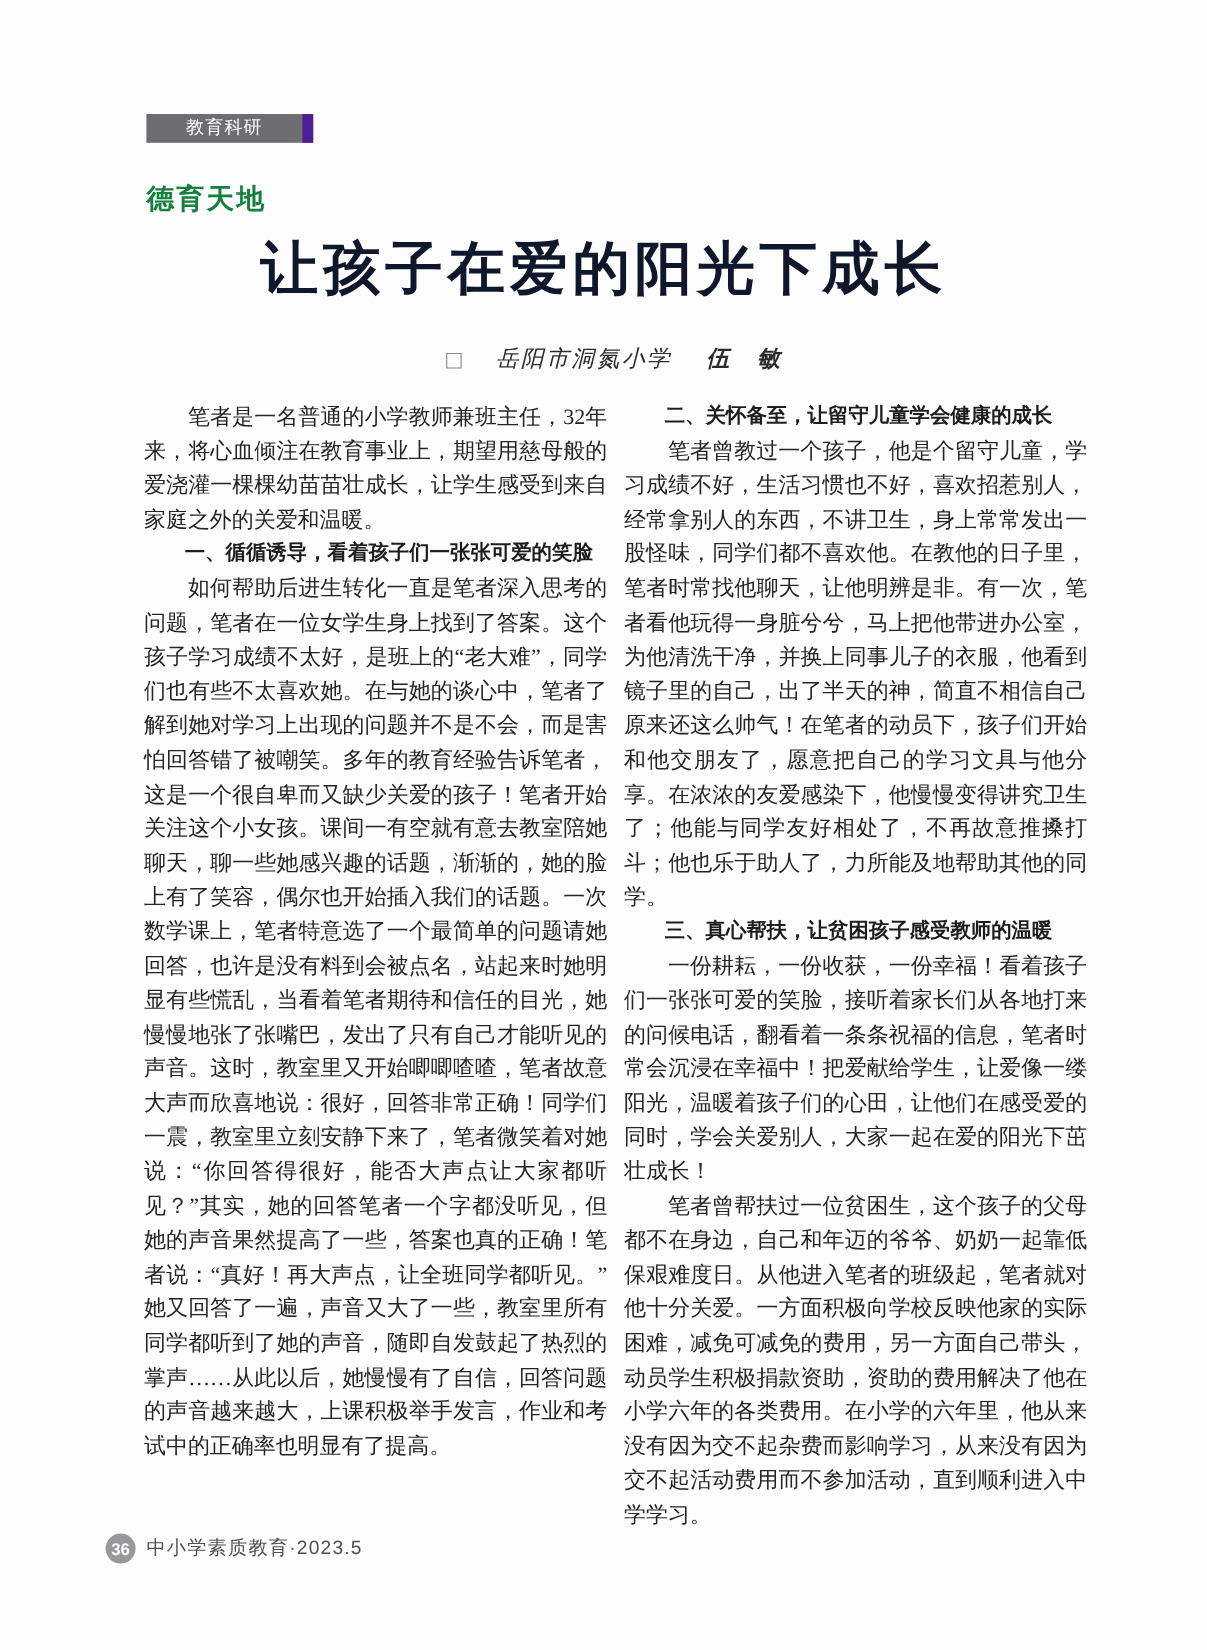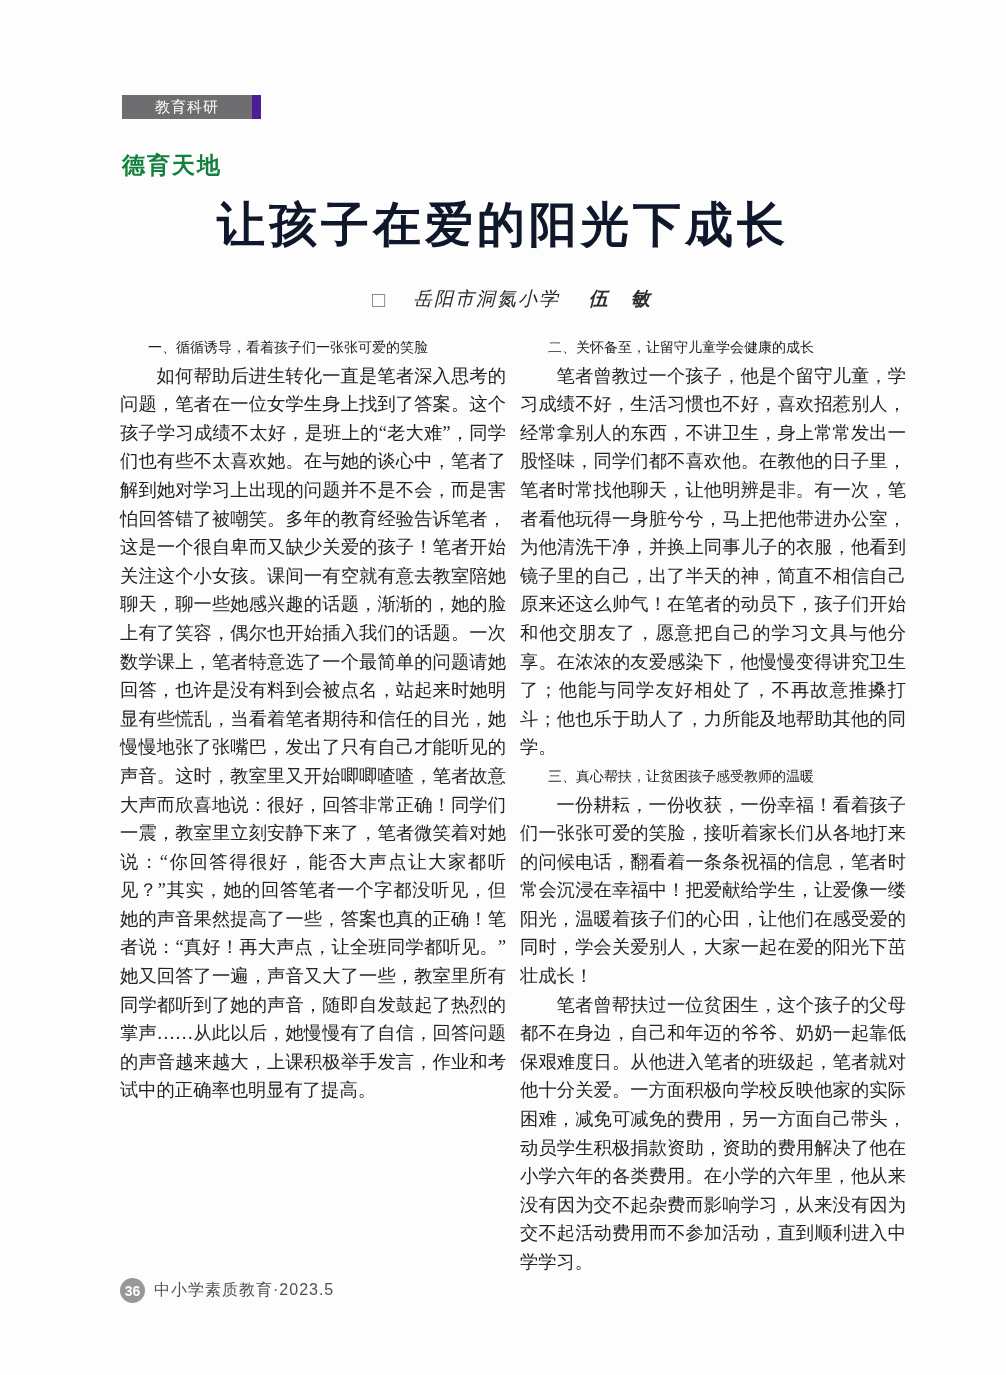--- a/index.html
+++ b/index.html
@@ -102,23 +102,23 @@
   .column-left  { left: 120px; }
   .column-right { left: 520px; }
 
   .column p {
     margin: 0;
     text-indent: 2em;
   }
   .column h3 {
     margin: 0;
     text-indent: 2em;
-    font-size: 14px;
+    font-size: 17px;
     line-height: 28.6px;
-    font-weight: 400;
+    font-weight: 700;
     font-family: "Liberation Sans", "DejaVu Sans", sans-serif;
     color: #1d1d1f;
   }
 
   
   .footer {
     position: absolute;
     left: 88px;
     top: 1278px;
     display: flex;
@@ -131,21 +131,20 @@
     border-radius: 50%;
     background: #98989a;
     color: #ffffff;
     font-size: 14px;
     font-weight: 700;
     display: flex;
     align-items: center;
     justify-content: center;
     margin-right: 9px;
     flex: 0 0 auto;
-    margin-left: 32px;
   }
   .journal-title {
     font-size: 16px;
     letter-spacing: 1px;
     color: #505052;
   }
 </style>
 </head>
 <body>
 
@@ -159,20 +158,21 @@
 
   <h1 class="title">让孩子在爱的阳光下成长</h1>
 
   <div class="author-line">
     <span class="author-marker">□</span>
     <span class="author-affiliation">岳阳市洞氮小学</span>
     <span class="author-name">伍　敏</span>
   </div>
 
   <div class="column column-left">
+    <p>笔者是一名普通的小学教师兼班主任，32年来，将心血倾注在教育事业上，期望用慈母般的爱浇灌一棵棵幼苗苗壮成长，让学生感受到来自家庭之外的关爱和温暖。</p>
     <h3>一、循循诱导，看着孩子们一张张可爱的笑脸</h3>
     <p>如何帮助后进生转化一直是笔者深入思考的问题，笔者在一位女学生身上找到了答案。这个孩子学习成绩不太好，是班上的“老大难”，同学们也有些不太喜欢她。在与她的谈心中，笔者了解到她对学习上出现的问题并不是不会，而是害怕回答错了被嘲笑。多年的教育经验告诉笔者，这是一个很自卑而又缺少关爱的孩子！笔者开始关注这个小女孩。课间一有空就有意去教室陪她聊天，聊一些她感兴趣的话题，渐渐的，她的脸上有了笑容，偶尔也开始插入我们的话题。一次数学课上，笔者特意选了一个最简单的问题请她回答，也许是没有料到会被点名，站起来时她明显有些慌乱，当看着笔者期待和信任的目光，她慢慢地张了张嘴巴，发出了只有自己才能听见的声音。这时，教室里又开始唧唧喳喳，笔者故意大声而欣喜地说：很好，回答非常正确！同学们一震，教室里立刻安静下来了，笔者微笑着对她说：“你回答得很好，能否大声点让大家都听见？”其实，她的回答笔者一个字都没听见，但她的声音果然提高了一些，答案也真的正确！笔者说：“真好！再大声点，让全班同学都听见。”她又回答了一遍，声音又大了一些，教室里所有同学都听到了她的声音，随即自发鼓起了热烈的掌声……从此以后，她慢慢有了自信，回答问题的声音越来越大，上课积极举手发言，作业和考试中的正确率也明显有了提高。</p>
   </div>
 
   <div class="column column-right">
     <h3>二、关怀备至，让留守儿童学会健康的成长</h3>
     <p>笔者曾教过一个孩子，他是个留守儿童，学习成绩不好，生活习惯也不好，喜欢招惹别人，经常拿别人的东西，不讲卫生，身上常常发出一股怪味，同学们都不喜欢他。在教他的日子里，笔者时常找他聊天，让他明辨是非。有一次，笔者看他玩得一身脏兮兮，马上把他带进办公室，为他清洗干净，并换上同事儿子的衣服，他看到镜子里的自己，出了半天的神，简直不相信自己原来还这么帅气！在笔者的动员下，孩子们开始和他交朋友了，愿意把自己的学习文具与他分享。在浓浓的友爱感染下，他慢慢变得讲究卫生了；他能与同学友好相处了，不再故意推搡打斗；他也乐于助人了，力所能及地帮助其他的同学。</p>
     <h3>三、真心帮扶，让贫困孩子感受教师的温暖</h3>
     <p>一份耕耘，一份收获，一份幸福！看着孩子们一张张可爱的笑脸，接听着家长们从各地打来的问候电话，翻看着一条条祝福的信息，笔者时常会沉浸在幸福中！把爱献给学生，让爱像一缕阳光，温暖着孩子们的心田，让他们在感受爱的同时，学会关爱别人，大家一起在爱的阳光下茁壮成长！</p>
     <p>笔者曾帮扶过一位贫困生，这个孩子的父母都不在身边，自己和年迈的爷爷、奶奶一起靠低保艰难度日。从他进入笔者的班级起，笔者就对他十分关爱。一方面积极向学校反映他家的实际困难，减免可减免的费用，另一方面自己带头，动员学生积极捐款资助，资助的费用解决了他在小学六年的各类费用。在小学的六年里，他从来没有因为交不起杂费而影响学习，从来没有因为交不起活动费用而不参加活动，直到顺利进入中学学习。</p>

